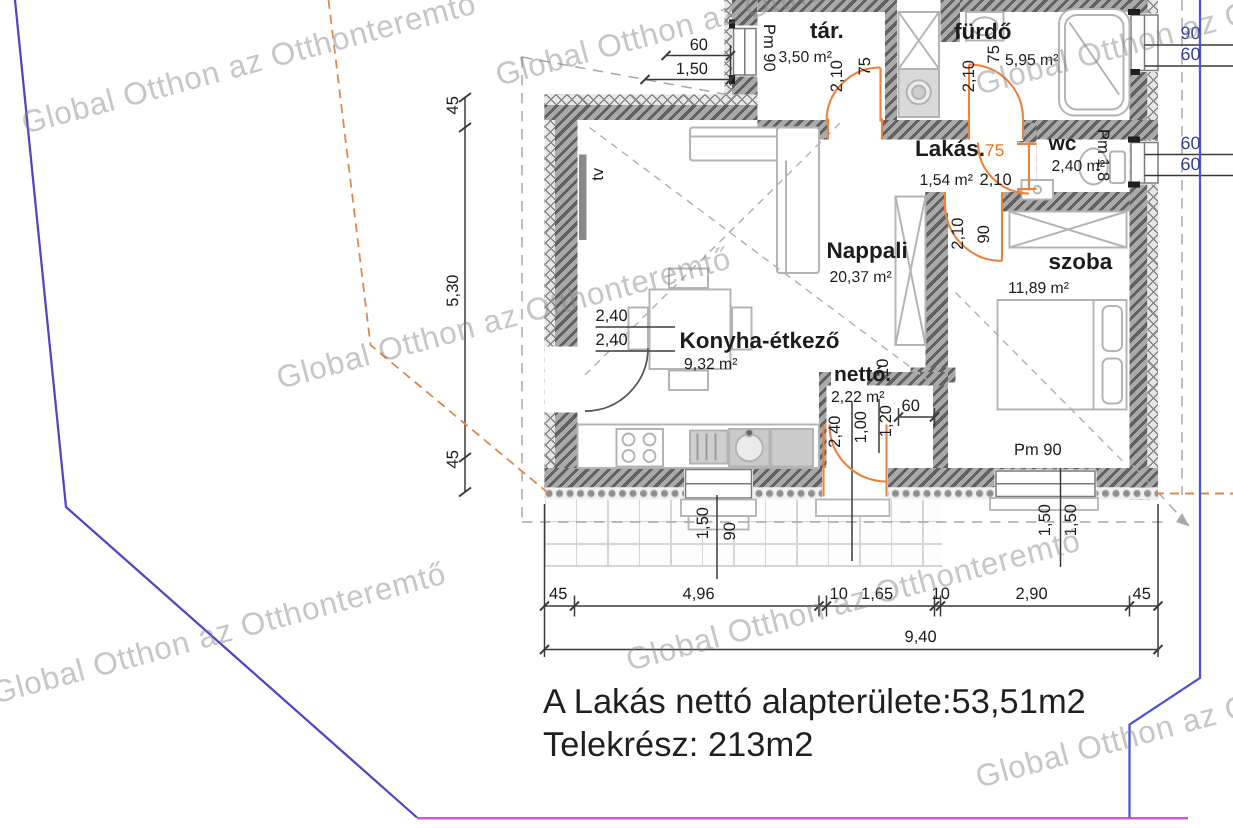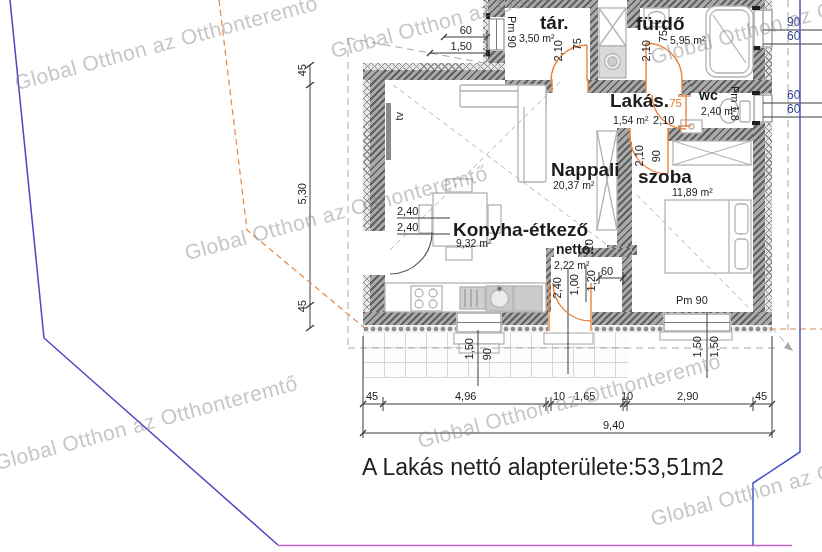--- a/index.html
+++ b/index.html
@@ -9,21 +9,21 @@
   .insul{position:absolute;z-index:5;background:
     repeating-linear-gradient(45deg,#8d8d8d 0 1px,transparent 1px 5px),
     repeating-linear-gradient(135deg,#8d8d8d 0 1px,transparent 1px 5px),#e6e6e6}
   .dots{position:absolute;z-index:5;background-color:#f1f1f1;
     background-image:radial-gradient(circle at 3px 4px,#8e8e8e 2px,transparent 2.7px);background-size:7px 8px}
   .pave{position:absolute;z-index:1;background-color:#fdfdfd;
     background-image:repeating-linear-gradient(0deg,#d6d6d6 0 1px,transparent 1px 15px),
     repeating-linear-gradient(90deg,#d6d6d6 0 1px,transparent 1px 21px)}
   svg.ov{position:absolute;left:0;top:0;z-index:20;pointer-events:none}
   .lbl{position:absolute;white-space:nowrap;color:#1c1c1c;z-index:25;line-height:1.1}
-  .rm{font-weight:bold;font-size:19px}
+  .rm{font-weight:bold;font-size:15px}
   .rm2{font-weight:bold;font-size:14px}
   .ar{font-size:10.5px}
   .dm{font-size:11px}
   .dmb{font-size:11.5px}
   .navy{color:#2f3f92;font-size:12px}
   .orange{color:#e2762d}
   .vd{writing-mode:vertical-rl}
   .vu{writing-mode:vertical-rl;transform:rotate(180deg)}
   .sum{font-size:23px;color:#1f1f1f}
   .wm{position:absolute;white-space:nowrap;font-size:21px;color:rgba(128,128,128,0.45);
@@ -282,21 +282,21 @@
   <div class="lbl" style="left:610px;top:91px">
     <span class="rm">Lakás.</span><span class="dmb orange">75</span>
   </div>
   <div class="lbl" style="left:613px;top:110px">
     <span class="ar">1,54 m²</span>&nbsp;<span class="dm">2,10</span>
   </div>
   <div class="lbl rm2" style="left:699px;top:88px">wc</div>
   <div class="lbl ar" style="left:701px;top:106px">2,40 m²</div>
   <div class="lbl rm" style="left:551px;top:160px">Nappali</div>
   <div class="lbl ar" style="left:553px;top:180px">20,37 m²</div>
-  <div class="lbl rm" style="left:638px;top:167px">szoba</div>
+  <div class="lbl rm" style="left:699px;top:167px">szoba</div>
   <div class="lbl ar" style="left:672px;top:187px">11,89 m²</div>
   <div class="lbl rm" style="left:453px;top:220px">Konyha-étkező</div>
   <div class="lbl ar" style="left:456px;top:238px">9,32 m²</div>
   <div class="lbl rm2" style="left:556px;top:242px">nettó.</div>
   <div class="lbl ar" style="left:554px;top:260px">2,22 m²</div>
   <div class="lbl dm vu" style="left:393px;top:112px">tv</div>
 
   <div class="lbl dm" style="left:432px;top:24px;width:40px;text-align:right">60</div>
   <div class="lbl dm" style="left:432px;top:40px;width:40px;text-align:right">1,50</div>
   <div class="lbl dm vd" style="left:506px;top:16px">Pm 90</div>
@@ -336,20 +336,21 @@
   <div class="lbl dm" style="left:366px;top:390px">45</div>
   <div class="lbl dm" style="left:455px;top:390px">4,96</div>
   <div class="lbl dm" style="left:553px;top:390px">10</div>
   <div class="lbl dm" style="left:574px;top:390px">1,65</div>
   <div class="lbl dm" style="left:621px;top:390px">10</div>
   <div class="lbl dm" style="left:677px;top:390px">2,90</div>
   <div class="lbl dm" style="left:755px;top:390px">45</div>
   <div class="lbl dm" style="left:603px;top:419px">9,40</div>
 
   <div class="lbl sum" style="left:362px;top:455px">A Lakás nettó alapterülete:53,51m2</div>
+  <div class="lbl sum" style="left:362px;top:484px">Telekrész: 213m2</div>
 
   <div class="wm" style="left:12px;top:72px">Global Otthon az Otthonteremtő</div>
   <div class="wm" style="left:328px;top:40px">Global Otthon az Otthonteremtő</div>
   <div class="wm" style="left:648px;top:46px">Global Otthon az Otthonteremtő</div>
   <div class="wm" style="left:182px;top:242px">Global Otthon az Otthonteremtő</div>
   <div class="wm" style="left:-8px;top:452px">Global Otthon az Otthonteremtő</div>
   <div class="wm" style="left:415px;top:430px">Global Otthon az Otthonteremtő</div>
   <div class="wm" style="left:648px;top:508px">Global Otthon az Otthonteremtő</div>
 </div>
 

